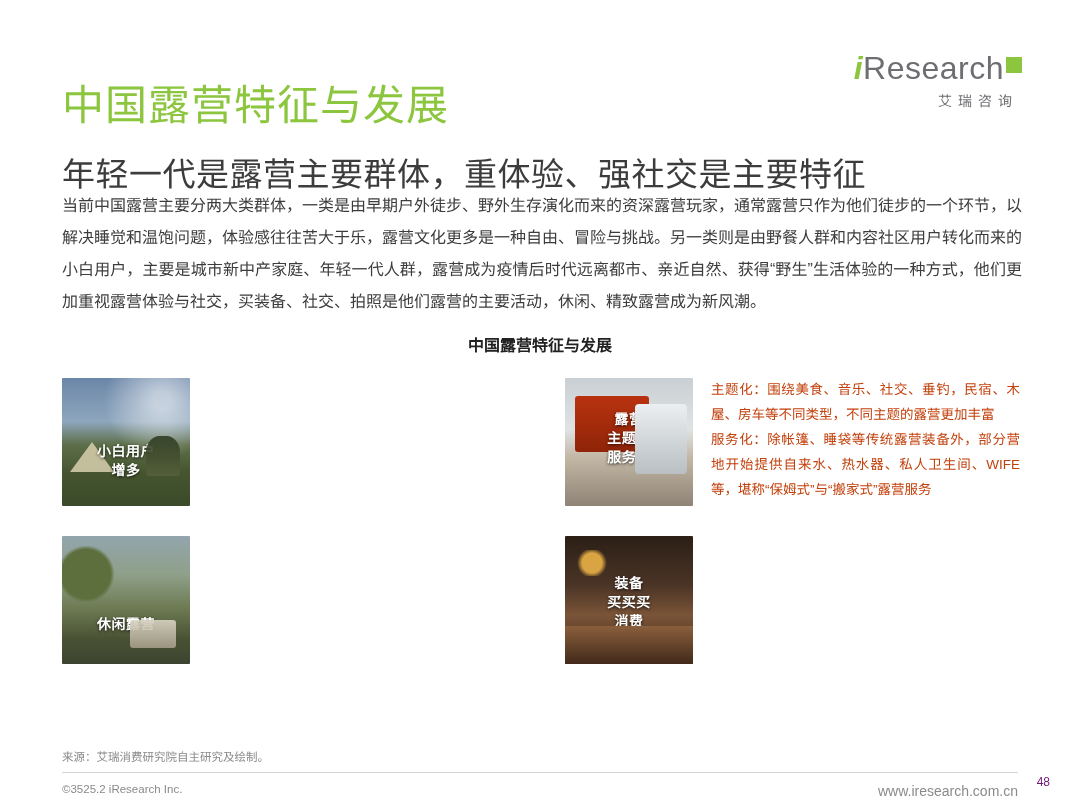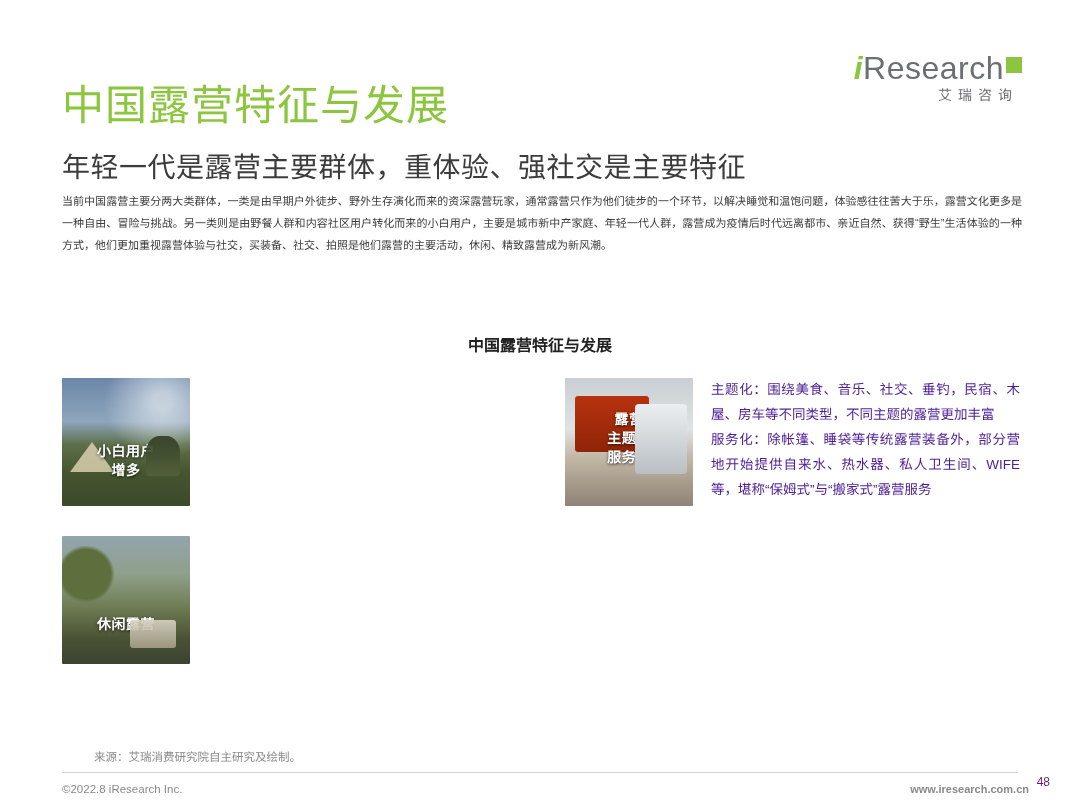--- a/index.html
+++ b/index.html
@@ -50,53 +50,53 @@
     width: 16px;
     height: 16px;
     background: #8cc63e;
     margin-left: 2px;
     vertical-align: 6px;
   }
   .logo-cn {
     font-size: 14px;
     color: #6d6e71;
     letter-spacing: 6px;
-    margin-top: 0;
+    margin-top: 6px;
     padding-right: 4px;
   }
 
   
   .main-title {
     position: absolute;
     top: 55px;
     left: 62px;
     font-size: 42px;
     color: #8cc63e;
     letter-spacing: 1px;
     font-weight: normal;
     line-height: 1.1;
   }
   .sub-title {
     position: absolute;
     top: 128px;
     left: 62px;
-    font-size: 28px;
+    font-size: 33px;
     color: #3c3c3c;
     font-weight: normal;
     line-height: 1.2;
     letter-spacing: 0.5px;
   }
 
   
   .intro {
     position: absolute;
     top: 190px;
     left: 62px;
     width: 960px;
-    font-size: 11px;
+    font-size: 16px;
     line-height: 2.0;
     color: #3c3c3c;
     text-align: justify;
   }
 
   
   .section-label {
     position: absolute;
     top: 332px;
     left: 0;
@@ -228,59 +228,57 @@
     position: absolute;
     left: 0; bottom: 0;
     width: 128px; height: 38px;
     background: linear-gradient(180deg,#8a5f3c,#42291a);
   }
 
   .card-text {
     margin-left: 18px;
     font-size: 13.5px;
     line-height: 1.85;
-    color: #4c1d95;
+    color: #c2410c;
     flex: 1;
     text-align: justify;
   }
   .card-text.top-pad { padding-top: 34px; }
 
   
   .source {
     position: absolute;
     left: 62px;
     top: 748px;
     font-size: 11.5px;
     color: #8a8a8a;
-    margin-left: 32px;
   }
 
   
   .footer-rule {
     position: absolute;
     left: 62px;
     top: 772px;
     width: 956px;
     height: 1px;
     background: #d4d4d4;
   }
   .footer-left {
     position: absolute;
     left: 62px;
     top: 783px;
     font-size: 11.5px;
     color: #8a8a8a;
   }
   .footer-right {
     position: absolute;
-    right: 51px;
+    right: 62px;
     top: 783px;
-    font-size: 11px;
+    font-size: 14px;
     color: #8a8a8a;
-    font-weight: bold;
   }
   .page-number {
     position: absolute;
     right: 30px;
     top: 775px;
     font-size: 12px;
     color: #701a75;
   }
 </style>
 </head>
@@ -317,24 +315,27 @@
       <div class="card-text">主题化：围绕美食、音乐、社交、垂钓，民宿、木屋、房车等不同类型，不同主题的露营更加丰富<br>服务化：除帐篷、睡袋等传统露营装备外，部分营地开始提供自来水、热水器、私人卫生间、WIFE等，堪称“保姆式”与“搬家式”露营服务</div>
     </div>
 
     <div class="card">
       <div class="thumb t3">
         <div class="label">休闲露营</div>
       </div>
     </div>
 
     <div class="card">
+      <div class="thumb t4">
+        <div class="label">装备<br>买买买<br>消费</div>
+      </div>
     </div>
 
   </div>
 
   <div class="source">来源：艾瑞消费研究院自主研究及绘制。</div>
 
   <div class="footer-rule"></div>
-  <div class="footer-left">©2022.8 iResearch Inc.</div>
+  <div class="footer-left">©3525.2 iResearch Inc.</div>
   <div class="footer-right">www.iresearch.com.cn</div>
   <div class="page-number">48</div>
 
 </div>
 
 </body></html>

